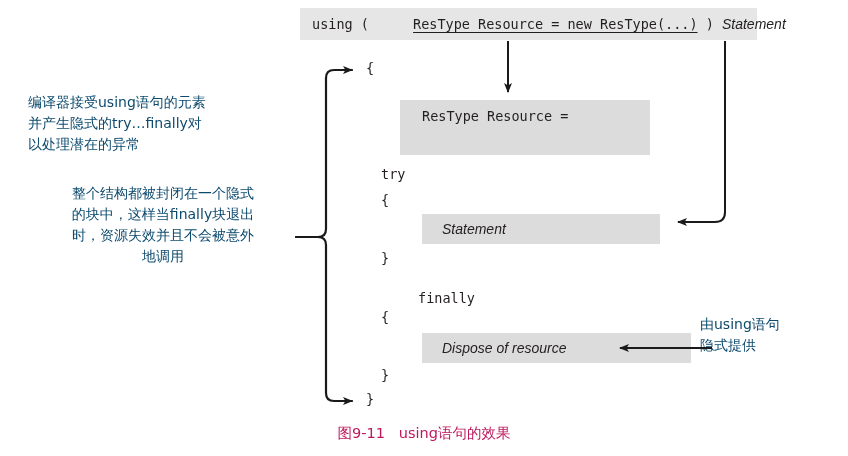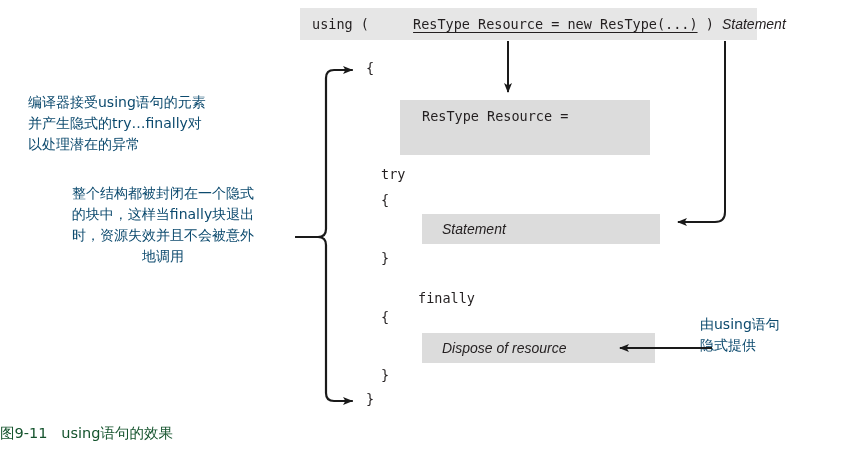--- a/index.html
+++ b/index.html
@@ -86,20 +86,21 @@
     left: 422px;
     top: 214px;
     width: 238px;
     height: 30px;
   }
   .box-dispose {
     left: 422px;
     top: 333px;
     width: 233px;
     height: 30px;
+    padding-left: 36px;
   }
   .box-italic-label {
     position: absolute;
     left: 20px;
     top: 50%;
     transform: translateY(-50%);
     font-family: "Liberation Sans", sans-serif;
     font-style: italic;
     font-size: 14px;
     color: #231f20;
@@ -123,24 +124,24 @@
     width: 140px;
     line-height: 21px;
   }
 
   
   .caption {
     position: absolute;
     left: 0;
     top: 424px;
     width: 848px;
-    text-align: left;
+    text-align: center;
     font-family: "DejaVu Sans", sans-serif;
     font-size: 14.5px;
-    color: #14532d;
+    color: #be185d;
   }
 
   
   .overlay {
     position: absolute;
     left: 0;
     top: 0;
     width: 848px;
     height: 456px;
     pointer-events: none;

